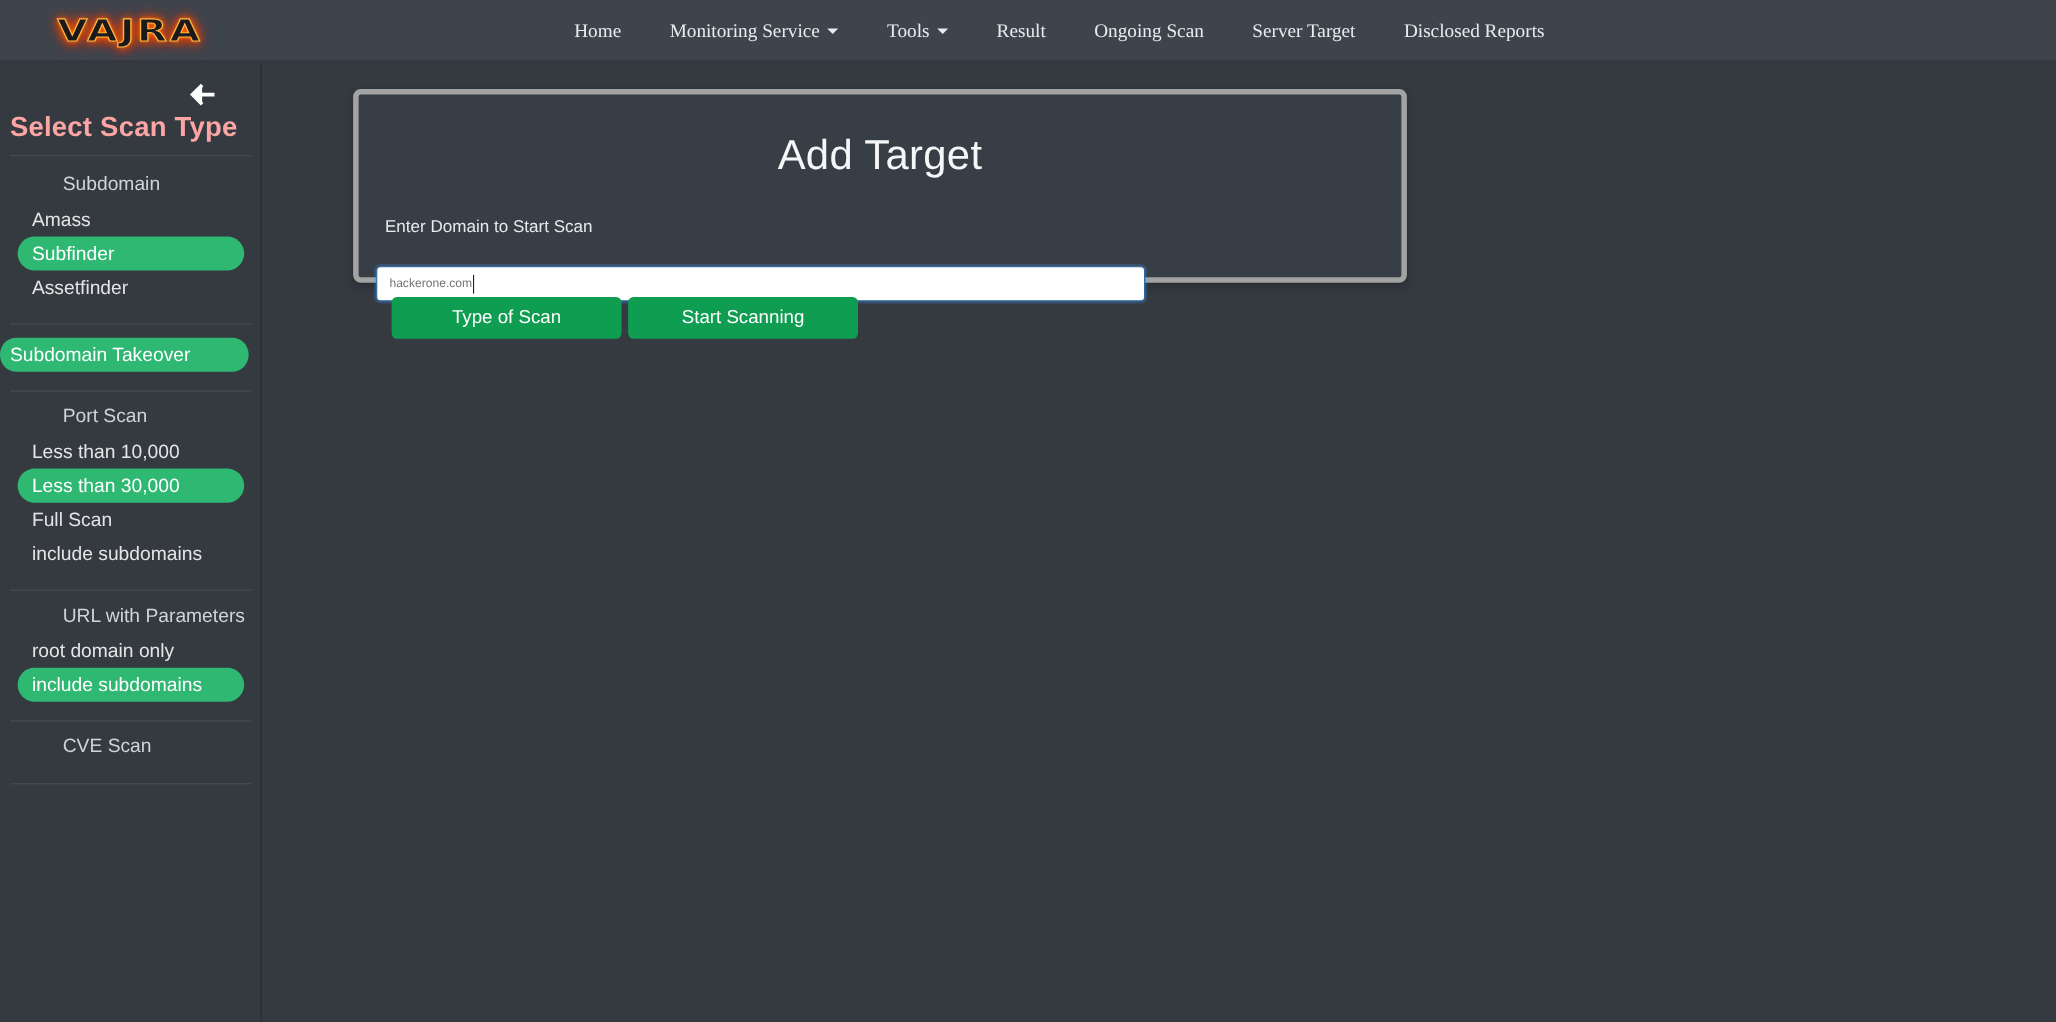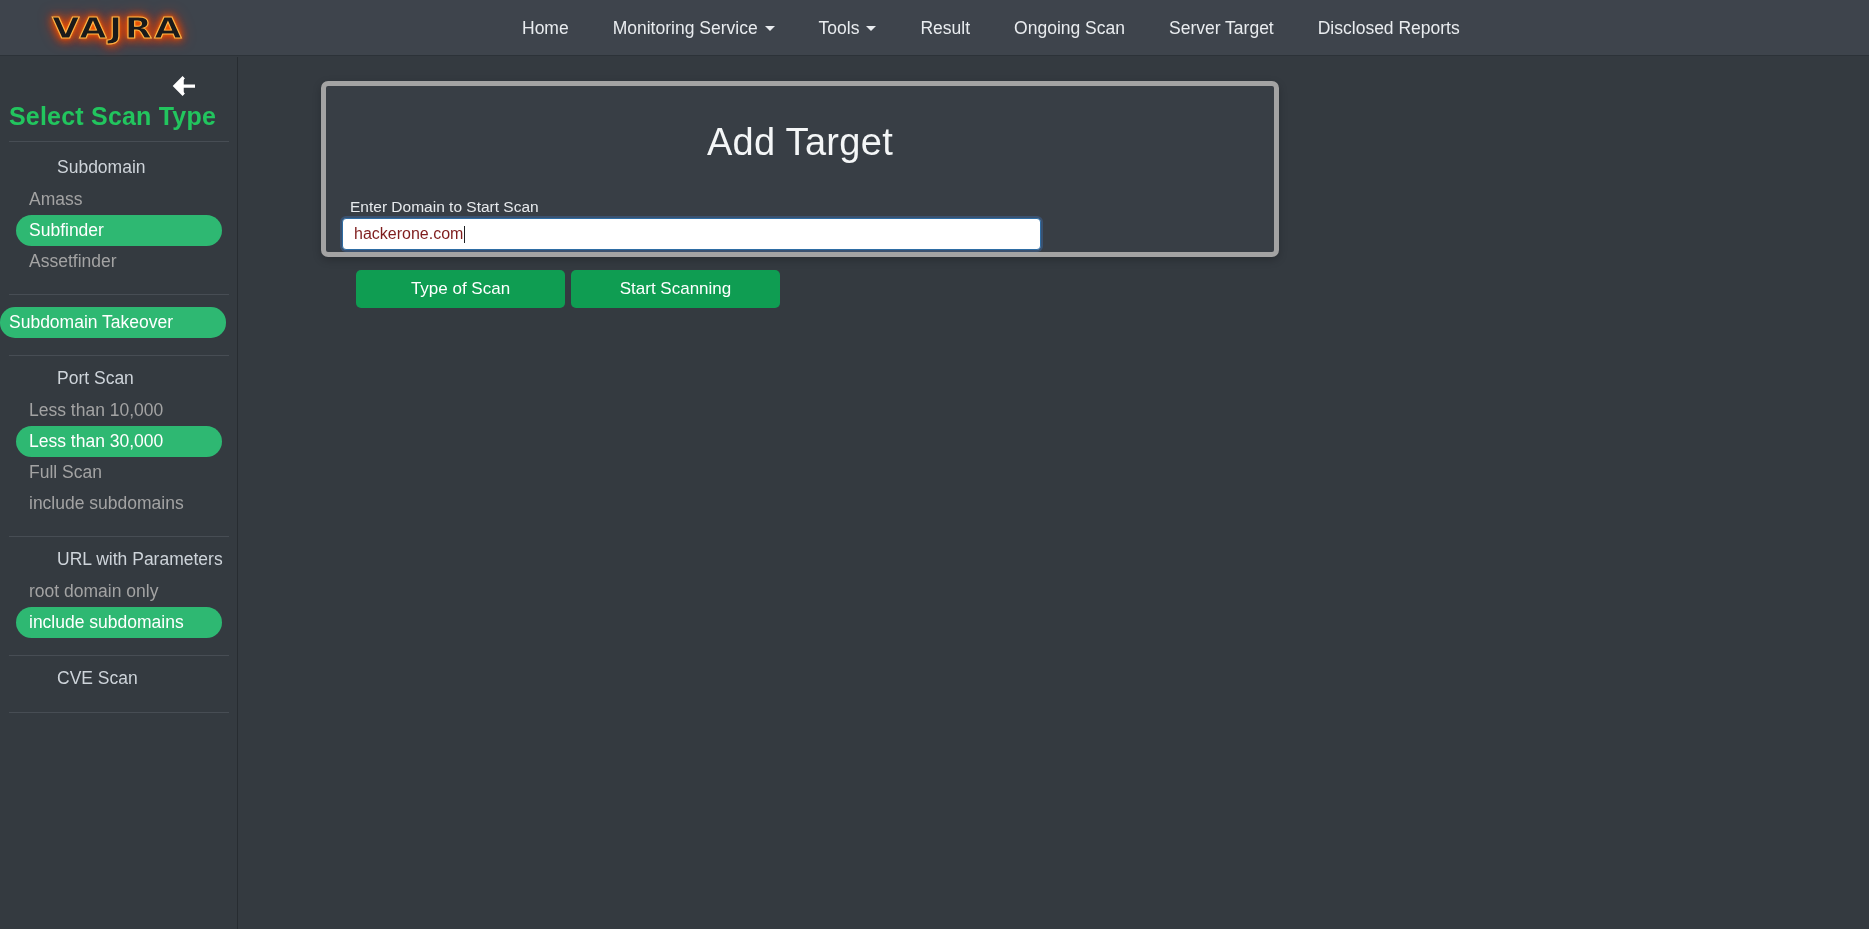--- a/index.html
+++ b/index.html
@@ -35,21 +35,21 @@
       0 0 8px #ff5500,
       0 0 14px #e03a00,
       0 2px 10px #c03000;
     transform: scaleX(1.18) scaleY(0.92);
     transform-origin: left center;
     padding: 2px 0;
   }
   .nav-links {
     position: absolute; left: 500px; top: 0;
     height: 56px;
-    display: flex; align-items: center;
+    display: flex; align-items: center; font-family: Liberation Serif, serif;
   }
   .nav-item {
     color: #e9ecef;
     font-size: 17.5px;
     padding: 0 22px;
     white-space: nowrap;
     display: flex; align-items: center;
     cursor: pointer;
     line-height: 56px;
   }
@@ -71,42 +71,42 @@
     overflow: hidden;
   }
   .back-arrow {
     position: absolute; right: 37px; top: 14px;
     width: 30px; height: 30px;
     cursor: pointer;
   }
   .sidebar-title {
     position: absolute; left: 9px; top: 45px;
     font-size: 25px; font-weight: 700;
-    color: #22c55e;
+    color: #fca5a5;
     letter-spacing: 0.2px;
   }
   .divider {
     height: 1px;
     background: #474d54;
     margin: 0;
   }
   .sb-body {
     position: absolute; top: 88px; left: 0;
     width: 238px;
   }
   .sb-section { padding: 0; }
   .sb-head {
     font-size: 17.5px;
     color: #ced4da;
     padding: 12px 0 6px 9px;
     margin-left: 48px;
   }
   .sb-item {
     font-size: 17.5px;
-    color: #a3a3a3;
+    color: #e5e5e5;
     padding: 5px 0 5px 29px;
     cursor: pointer;
     white-space: nowrap;
   }
   .sb-item.active {
     background: #2eb872;
     color: #ffffff;
     border-radius: 16px;
     margin: 0 16px 0 16px;
     padding-left: 13px;
@@ -145,30 +145,30 @@
     font-weight: 400;
     padding-top: 35px;
     letter-spacing: 0.3px;
   }
   .field-label {
     position: absolute; left: 24px; top: 112px;
     color: #e7eaed;
     font-size: 15.5px;
   }
   .domain-input {
-    position: absolute; left: 16px; top: 132px;
+    position: absolute; left: 16px; top: 156px;
     width: 699px; height: 32px;
     background: #ffffff;
     border: 1px solid #2e6da4;
     border-radius: 4px;
     box-shadow: 0 0 0 2px rgba(66,133,224,0.28);
     display: flex; align-items: center;
     padding: 0 11px;
-    font-size: 16px;
-    color: #7f1d1d;
+    font-size: 11px;
+    color: #737373;
   }
   .caret-bar {
     display: inline-block;
     width: 1px; height: 17px;
     background: #1d2023;
     margin-left: 1px;
   }
   .btn-row {
     position: absolute; left: 117px; top: 213px;
     display: flex; gap: 6px;

